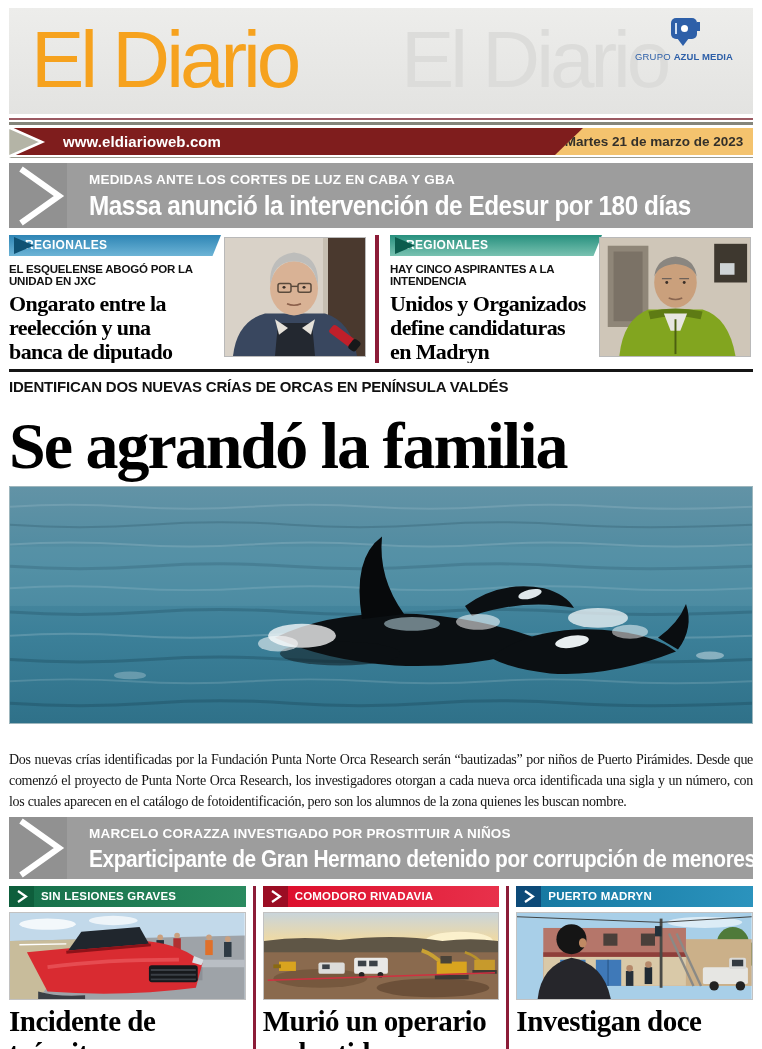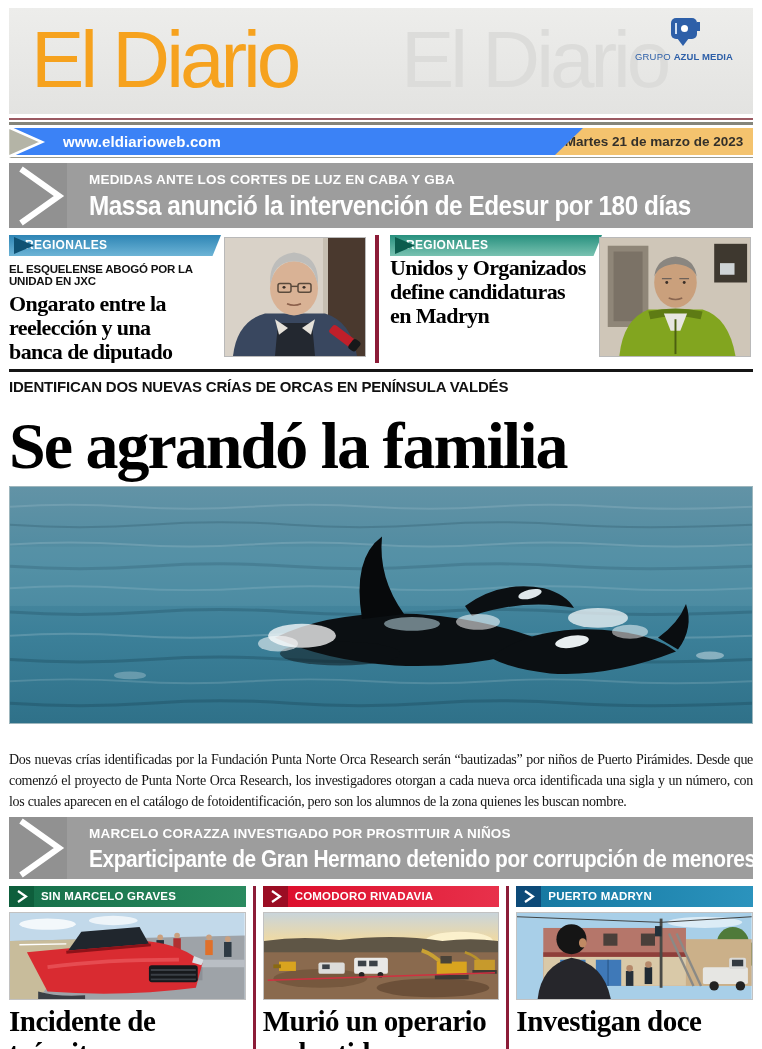--- a/index.html
+++ b/index.html
@@ -25,21 +25,21 @@
   .mg-bracket { position:absolute; left:8px; top:5px; width:4px; height:11px; border-left:2px solid #cfe0f4; }
   .mg-bar { position:absolute; right:1px; top:4px; width:3px; height:9px; background:#2d5fa8; }
   .mg-tail { position:absolute; left:10px; top:20px; width:0; height:0; border:6px solid transparent; border-top:8px solid #2d5fa8; }
   .mg-text { font-size:9.5px; color:#2d5fa8; letter-spacing:.2px; white-space:nowrap; }
   .mg-text b { letter-spacing:.1px; }
 
   
   .rule-double { margin-top:4px; height:7px; border-top:2px solid #9b5a62; border-bottom:3px solid #85857b; }
   .urlbar { position:relative; display:flex; height:27px; margin-top:3px; }
   .url-chevron { position:absolute; left:-3px; top:-3px; z-index:4; }
-  .url-main { flex:1; background:#3b82f6; color:#fff; font-weight:bold; font-size:15px; line-height:27px; padding-left:54px; letter-spacing:.1px; }
+  .url-main { flex:1; background:#7f1d1d; color:#fff; font-weight:bold; font-size:15px; line-height:27px; padding-left:54px; letter-spacing:.1px; }
   .date-box { width:198px; margin-left:-28px; background:#f4c36e;
     clip-path:polygon(28px 0,100% 0,100% 100%,0 100%);
     color:#33302a; font-weight:bold; font-size:13.5px; line-height:27px; text-align:center; }
   .rule-thin { height:1px; background:#9a9a8e; margin-top:2px; }
 
   
   .banner { position:relative; background:#9d9d9d; color:#fff; margin-top:5px; padding:9px 10px 6px 80px; overflow:hidden; }
   .banner-left { position:absolute; left:0; top:0; bottom:0; width:58px; background:#919191; }
   .banner-chevron { position:absolute; left:6px; top:50%; transform:translateY(-50%); }
   .banner-kicker { font-size:13.5px; font-weight:bold; letter-spacing:.2px; white-space:nowrap; }
@@ -171,20 +171,21 @@
       </svg>
     </div>
 
     <div class="reg-divider"></div>
 
     <div class="reg-section second">
       <div class="tag-reg tag-teal">
         <span class="tag-reg-arrow"></span>
         <span class="tag-reg-label">REGIONALES</span>
       </div>
+      <div class="reg-kicker">HAY CINCO ASPIRANTES A LA INTENDENCIA</div>
       <div class="reg-headline">Unidos y Organizados
 define candidaturas
 en Madryn</div>
       <svg class="reg-photo right" viewBox="0 0 155 122" preserveAspectRatio="none">
         <rect width="155" height="122" fill="#cfc6b8"></rect>
         <rect x="8" y="8" width="42" height="84" fill="#8f8678"></rect>
         <rect x="14" y="14" width="30" height="72" fill="#7b7266"></rect>
         <rect x="118" y="6" width="34" height="40" fill="#3e382f"></rect>
         <rect x="124" y="26" width="15" height="12" fill="#cfd4d6"></rect>
         <path d="M20,122 Q24,84 50,74 L106,74 Q133,82 140,122 Z" fill="#82a51f"></path>
@@ -263,21 +264,21 @@
 
   <div class="bottom-row">
 
     <div class="story">
       <div class="tag tag-green">
         <span class="tag-arrow">
           <svg width="16" height="15" viewBox="0 0 16 15">
               <polyline points="4,2 12,7.5 4,13" fill="none" stroke="#ffffff" stroke-width="2.2"></polyline>
             </svg>
         </span>
-        <span class="tag-label">SIN MARCELO GRAVES</span>
+        <span class="tag-label">SIN LESIONES GRAVES</span>
       </div>
       <svg class="story-photo" viewBox="0 0 250 92" preserveAspectRatio="none">
         <rect width="250" height="92" fill="#c2d9ea"></rect>
         <ellipse cx="40" cy="12" rx="30" ry="6" fill="#ffffff" opacity="0.8"></ellipse>
         <ellipse cx="110" cy="8" rx="26" ry="5" fill="#ffffff" opacity="0.7"></ellipse>
         <polygon points="0,30 250,24 250,92 0,92" fill="#9ea3a8"></polygon>
         <polygon points="0,30 80,28 30,92 0,92" fill="#c8bc9b"></polygon>
         <line x1="10" y1="34" x2="60" y2="33" stroke="#ffffff" stroke-width="1.5"></line>
         <rect x="128" y="50" width="122" height="8" fill="#b9bec4"></rect>
         <rect x="140" y="58" width="5" height="14" fill="#8c9197"></rect>

